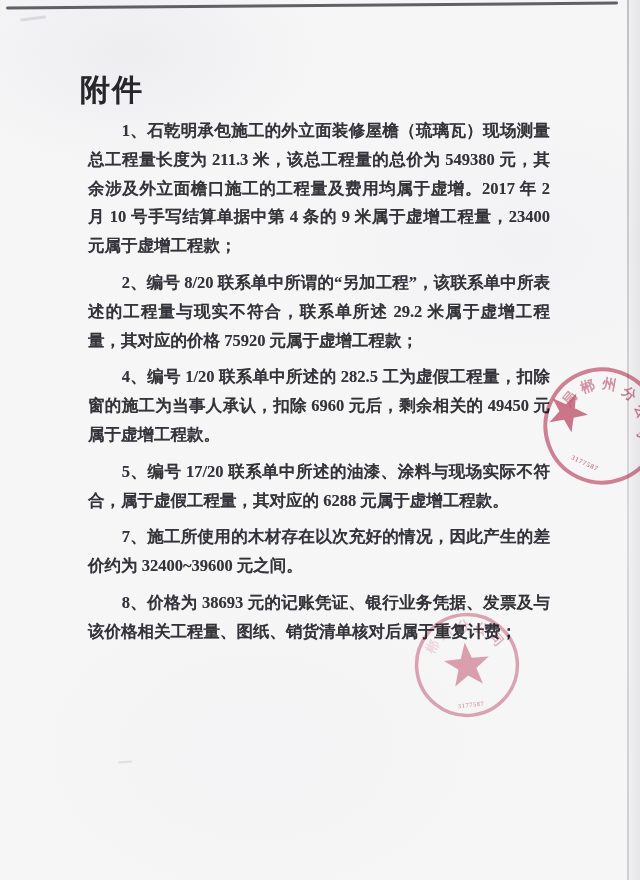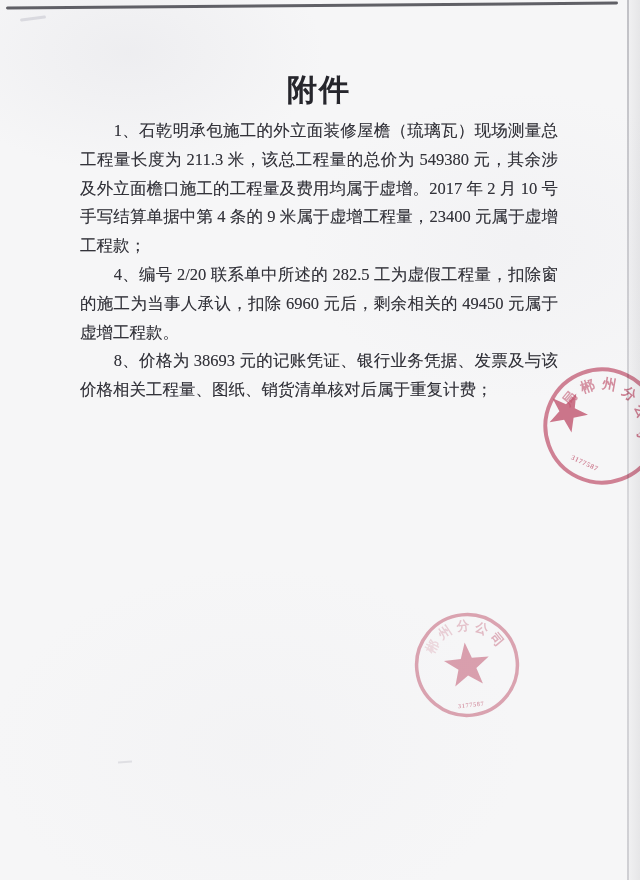--- a/index.html
+++ b/index.html
@@ -66,31 +66,32 @@
     top: 72px;
     width: 478px;
     color: #33333a;
     text-shadow: 0 0 .4px rgba(40,40,50,.4);
   }
   .doc-title {
     margin: 0 0 9px 0;
     font-size: 30px;
     line-height: 36px;
     font-weight: 700;
-    text-align: center;
+    text-align: left;
     letter-spacing: 2px;
     color: #26262c;
   }
   .doc p {
-    margin: 0;
+    margin: 8px;
     font-size: 16.5px;
     line-height: 28.8px;
     text-align: justify;
     text-indent: 2.05em;
     word-break: break-all;
+    font-weight: bold;
   }
 
   
   .stamp {
     position: absolute;
     mix-blend-mode: multiply;
     pointer-events: none;
   }
   #stamp1 { left: 530px; top: 354px; width: 144px; height: 144px; }
   #stamp2 { left: 395px; top: 593px; width: 144px; height: 144px; }
@@ -104,21 +105,24 @@
 
 <div class="scan-top-line"></div>
 <div class="scan-right-line"></div>
 <div class="scan-right-strip"></div>
 <div class="scan-speck-1"></div>
 <div class="scan-speck-2"></div>
 
 <div class="doc">
   <h1 class="doc-title">附件</h1>
   <p>1、石乾明承包施工的外立面装修屋檐（琉璃瓦）现场测量总工程量长度为 211.3 米，该总工程量的总价为 549380 元，其余涉及外立面檐口施工的工程量及费用均属于虚增。2017 年 2 月 10 号手写结算单据中第 4 条的 9 米属于虚增工程量，23400 元属于虚增工程款；</p>
-  <p>4、编号 2/20 联系单中所述的 282.5 工为虚假工程量，扣除窗的施工为当事人承认，扣除 6960 元后，剩余相关的 49450 元属于虚增工程款。</p>
+  <p>2、编号 8/20 联系单中所谓的“另加工程”，该联系单中所表述的工程量与现实不符合，联系单所述 29.2 米属于虚增工程量，其对应的价格 75920 元属于虚增工程款；</p>
+  <p>4、编号 1/20 联系单中所述的 282.5 工为虚假工程量，扣除窗的施工为当事人承认，扣除 6960 元后，剩余相关的 49450 元属于虚增工程款。</p>
+  <p>5、编号 17/20 联系单中所述的油漆、涂料与现场实际不符合，属于虚假工程量，其对应的 6288 元属于虚增工程款。</p>
+  <p>7、施工所使用的木材存在以次充好的情况，因此产生的差价约为 32400~39600 元之间。</p>
   <p>8、价格为 38693 元的记账凭证、银行业务凭据、发票及与该价格相关工程量、图纸、销货清单核对后属于重复计费；</p>
 </div>
 
 <svg id="stamp1" class="stamp" viewBox="0 0 140 140" aria-hidden="true">
   <g transform="rotate(25 70 70)">
       <circle cx="70" cy="70" r="55" fill="none" stroke="#c6536e" stroke-width="3.8" opacity="0.7"></circle>
       <polygon points="34.00,52.00 38.70,65.53 53.02,65.82 41.61,74.47 45.76,88.18 34.00,80.00 22.24,88.18 26.39,74.47 14.98,65.82 29.30,65.53" fill="#c6536e" opacity="0.78"></polygon>
       <text x="30.40" y="59.39" font-size="13.5" fill="#c6536e" opacity="0.55" text-anchor="middle" dominant-baseline="central" transform="rotate(-75 30.40 59.39)">局</text>
       <text x="41.01" y="41.01" font-size="13.5" fill="#c6536e" opacity="0.6" text-anchor="middle" dominant-baseline="central" transform="rotate(-45 41.01 41.01)">郴</text>
       <text x="59.39" y="30.40" font-size="13.5" fill="#c6536e" opacity="0.65" text-anchor="middle" dominant-baseline="central" transform="rotate(-15 59.39 30.40)">州</text>

